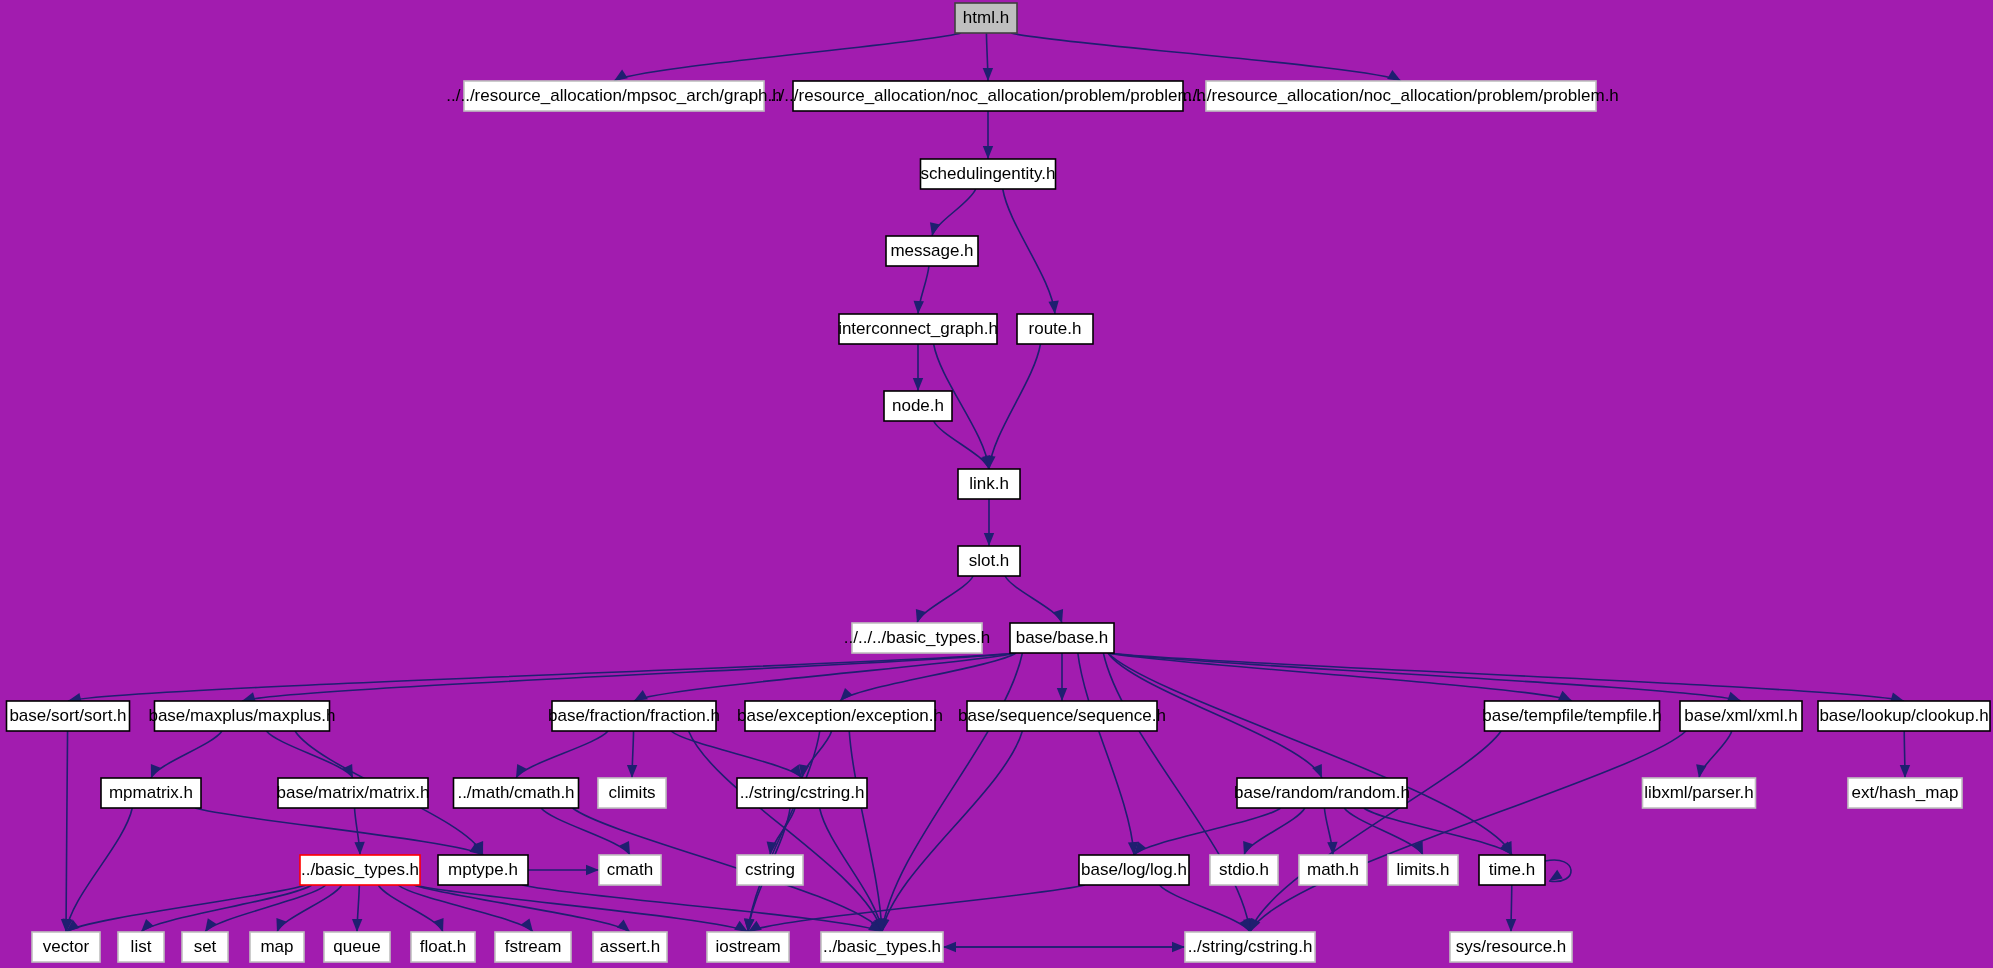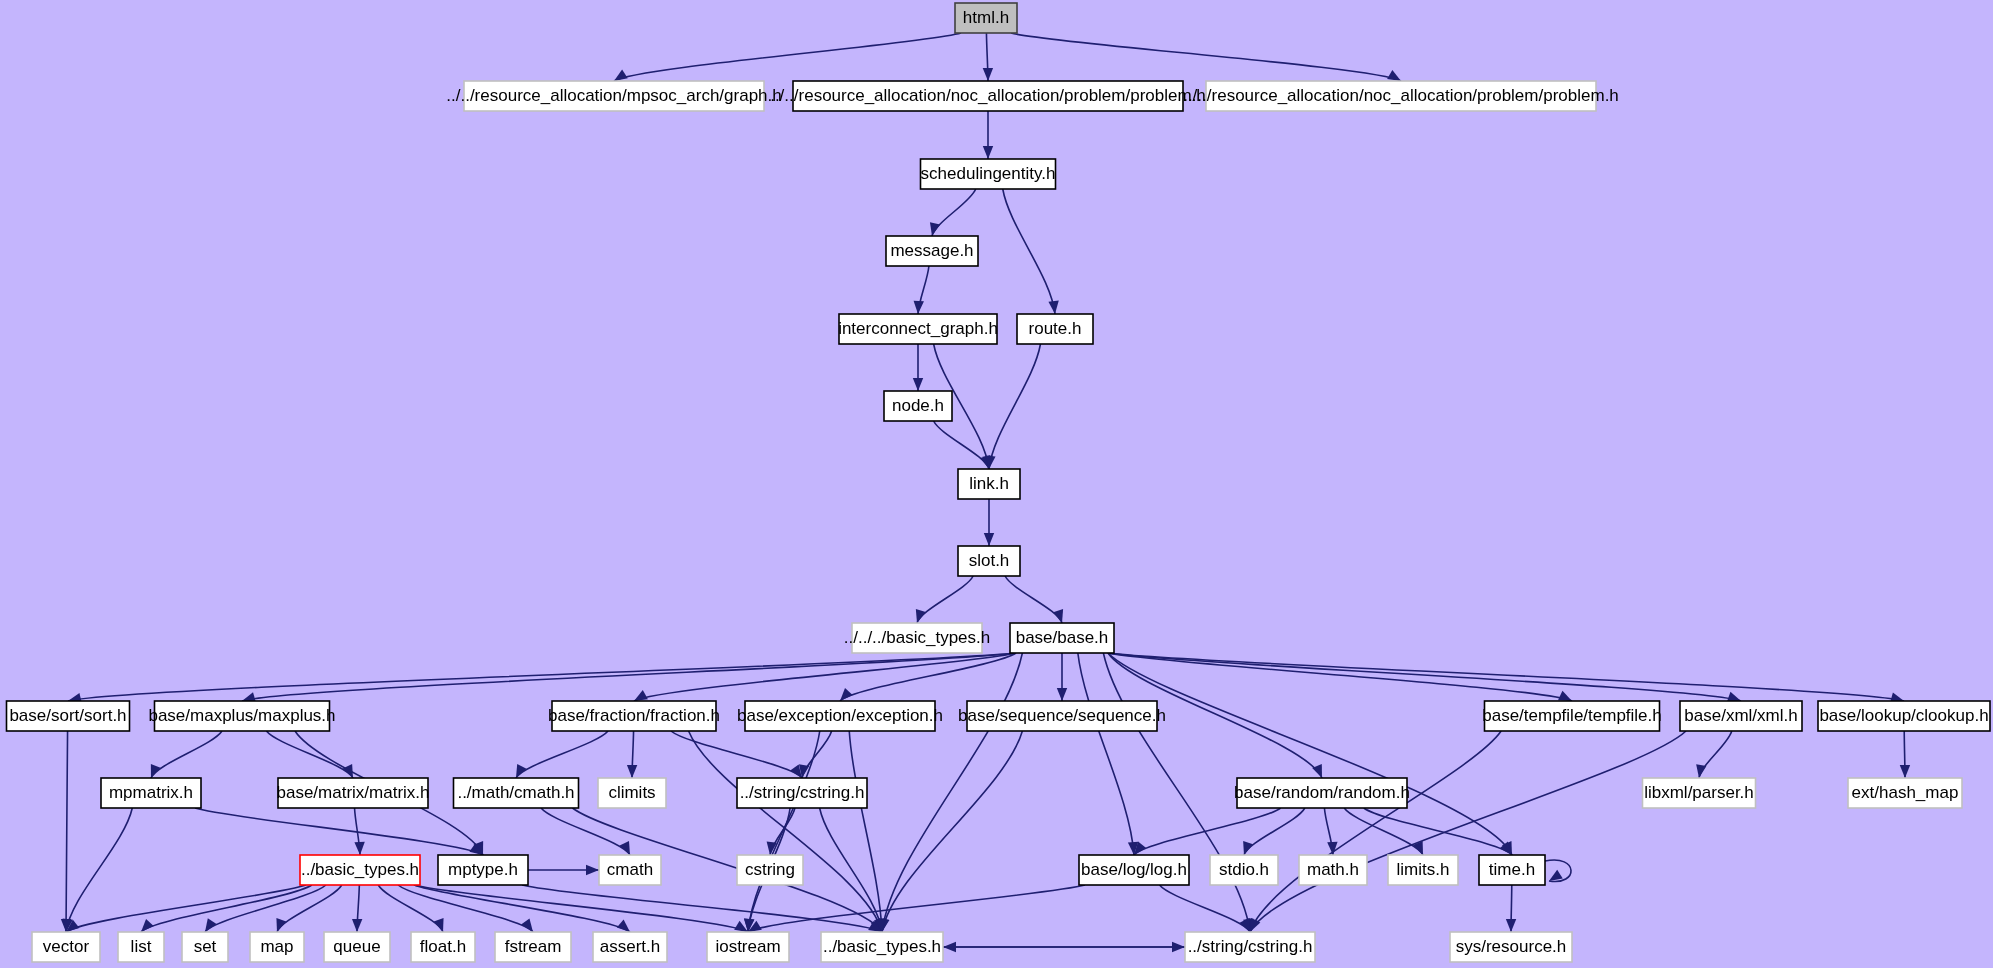--- a/index.html
+++ b/index.html
@@ -1,17 +1,17 @@
 <!DOCTYPE html>
 <html><head>
 <meta charset="utf-8">
 <style>
   html,body{margin:0;padding:0;background:#ffffff;}
   body{font-family:"Liberation Sans","DejaVu Sans",sans-serif;}
-  #graph-root{position:relative;width:1993px;height:968px;background:#c4b5fd;overflow:hidden;}
+  #graph-root{position:relative;width:1993px;height:968px;background:#a21caf;overflow:hidden;}
   svg{display:block;}
   .node-label{font-family:"Liberation Sans","DejaVu Sans",sans-serif;font-size:17px;fill:#000;dominant-baseline:middle;text-anchor:middle;}
   .edge{fill:none;stroke:#1f1f70;stroke-width:1.6px;}
   .arrowhead{fill:#1f1f70;stroke:none;}
   .node-box{stroke-width:1.6px;}
   .box-plain{fill:#ffffff;stroke:#000000;}
   .box-ext{fill:#ffffff;stroke:#c0c0c0;}
   .box-root{fill:#bfbfbf;stroke:#404040;}
   .box-red{fill:#ffffff;stroke:#ff0000;}
 </style>

